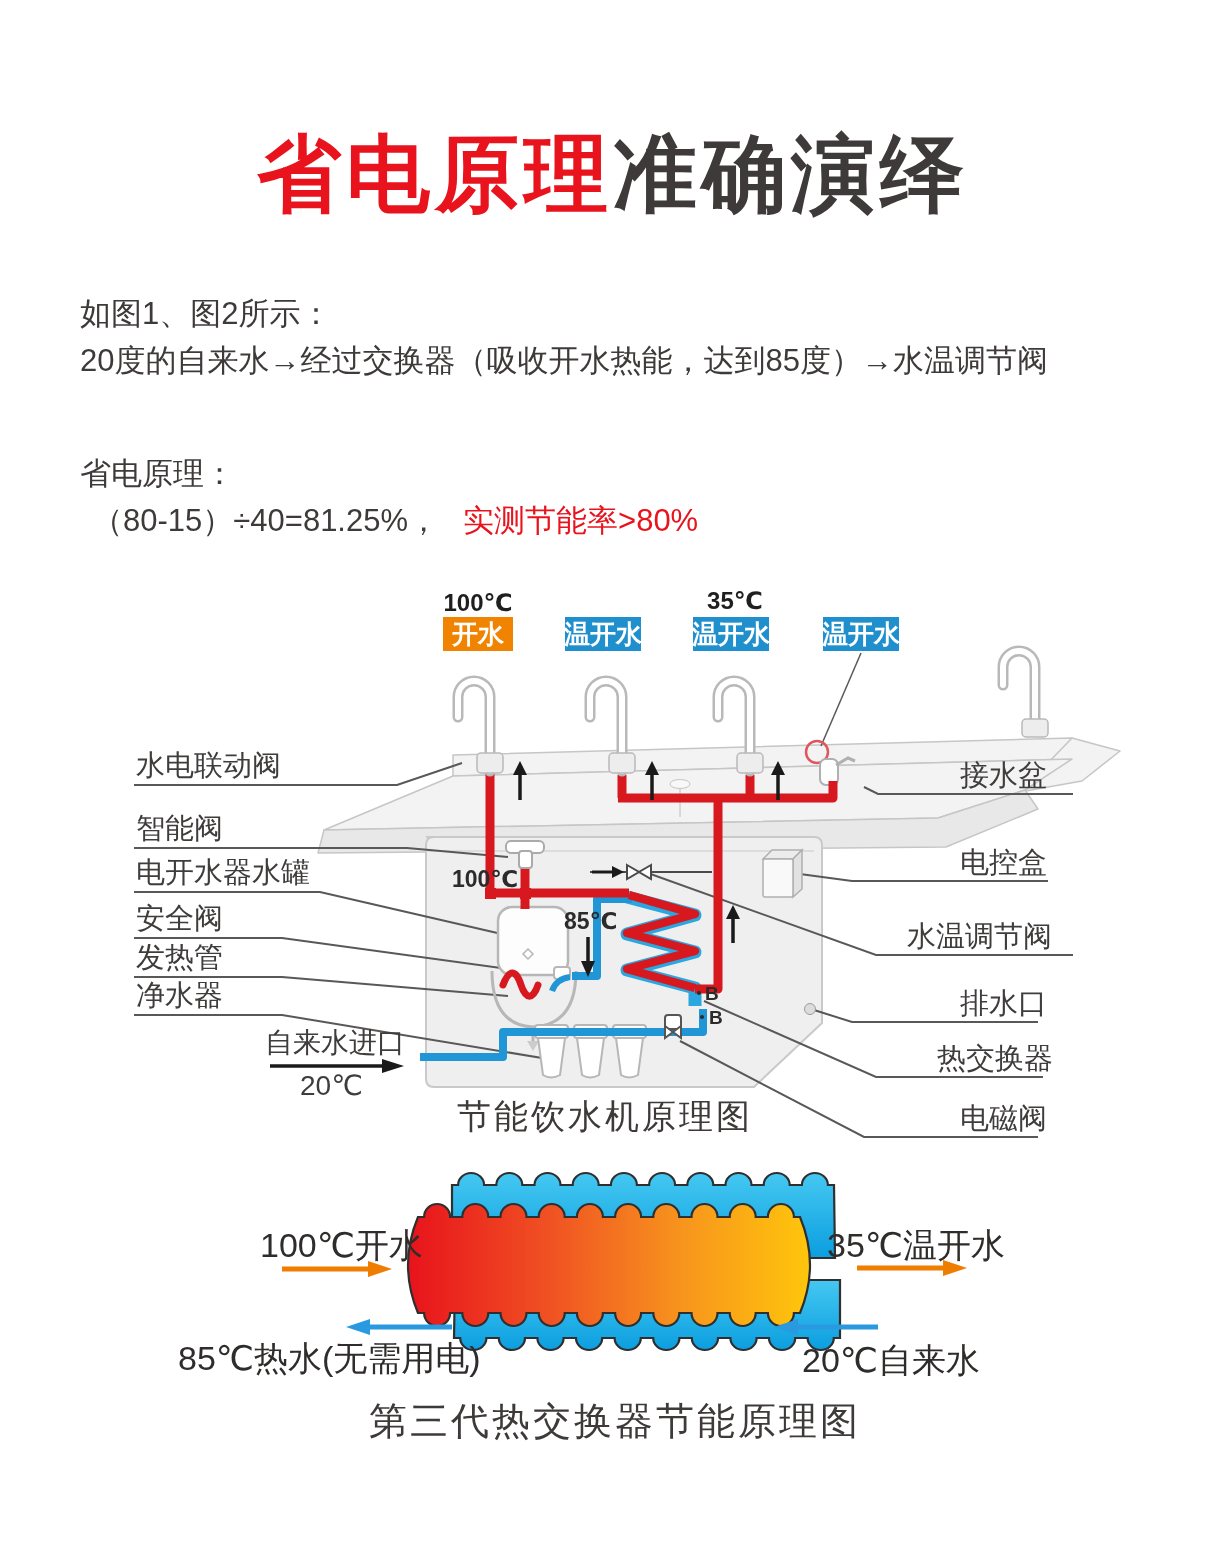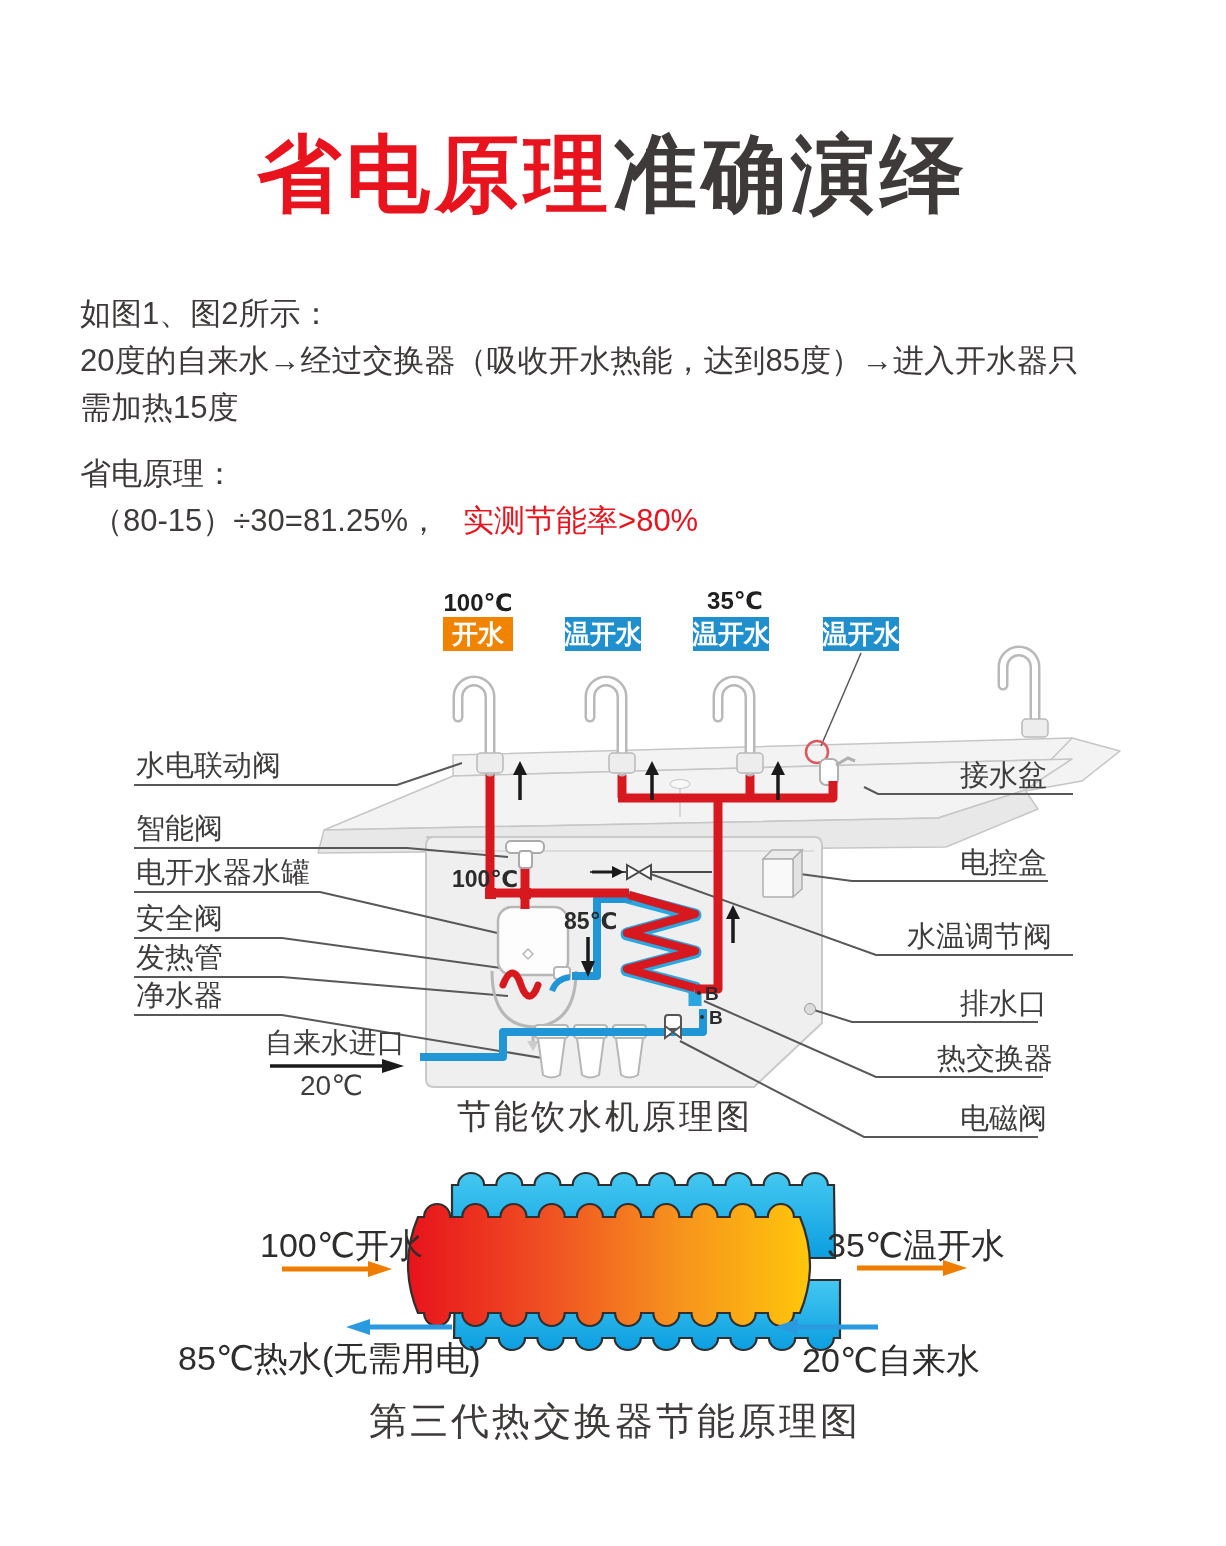--- a/index.html
+++ b/index.html
@@ -33,27 +33,26 @@
 </style>
 </head>
 <body>
 
 <div class="page">
 
   <h1 class="title"><span class="t-red">省电原理</span><span>准确演绎</span></h1>
 
   <div class="intro">
     <div>如图1、图2所示：</div>
-    <div>20度的自来水→经过交换器（吸收开水热能，达到85度）→进入开水器只</div>
-    <div>需加热15度</div>
+    <div>20度的自来水→经过交换器（吸收开水热能，达到85度）→水温调节阀</div>
   </div>
 
   <div class="theory">
     <div>省电原理：</div>
-    <div class="t2"><span>（80-15）÷30=81.25%，</span><span class="hl">实测节能率&gt;80%</span></div>
+    <div class="t2"><span>（80-15）÷40=81.25%，</span><span class="hl">实测节能率&gt;80%</span></div>
   </div>
 
   <svg id="diagram1" width="1006" height="570" viewBox="0 0 1006 570">
 
     <g>
       <polygon class="metal" points="333,170 952,153 952,174 333,191"></polygon>
       <polygon class="metal" points="952,153 1000,166 962,196 900,207"></polygon>
       <polygon class="metal" points="333,191 952,174 905,205 818,233 204,245"></polygon>
       <polygon points="204,245 818,233 905,205 918,224 826,262 198,268" fill="#e8e8e8" stroke="#c6c6c6" stroke-width="1.5" stroke-linejoin="round"></polygon>
     </g>

